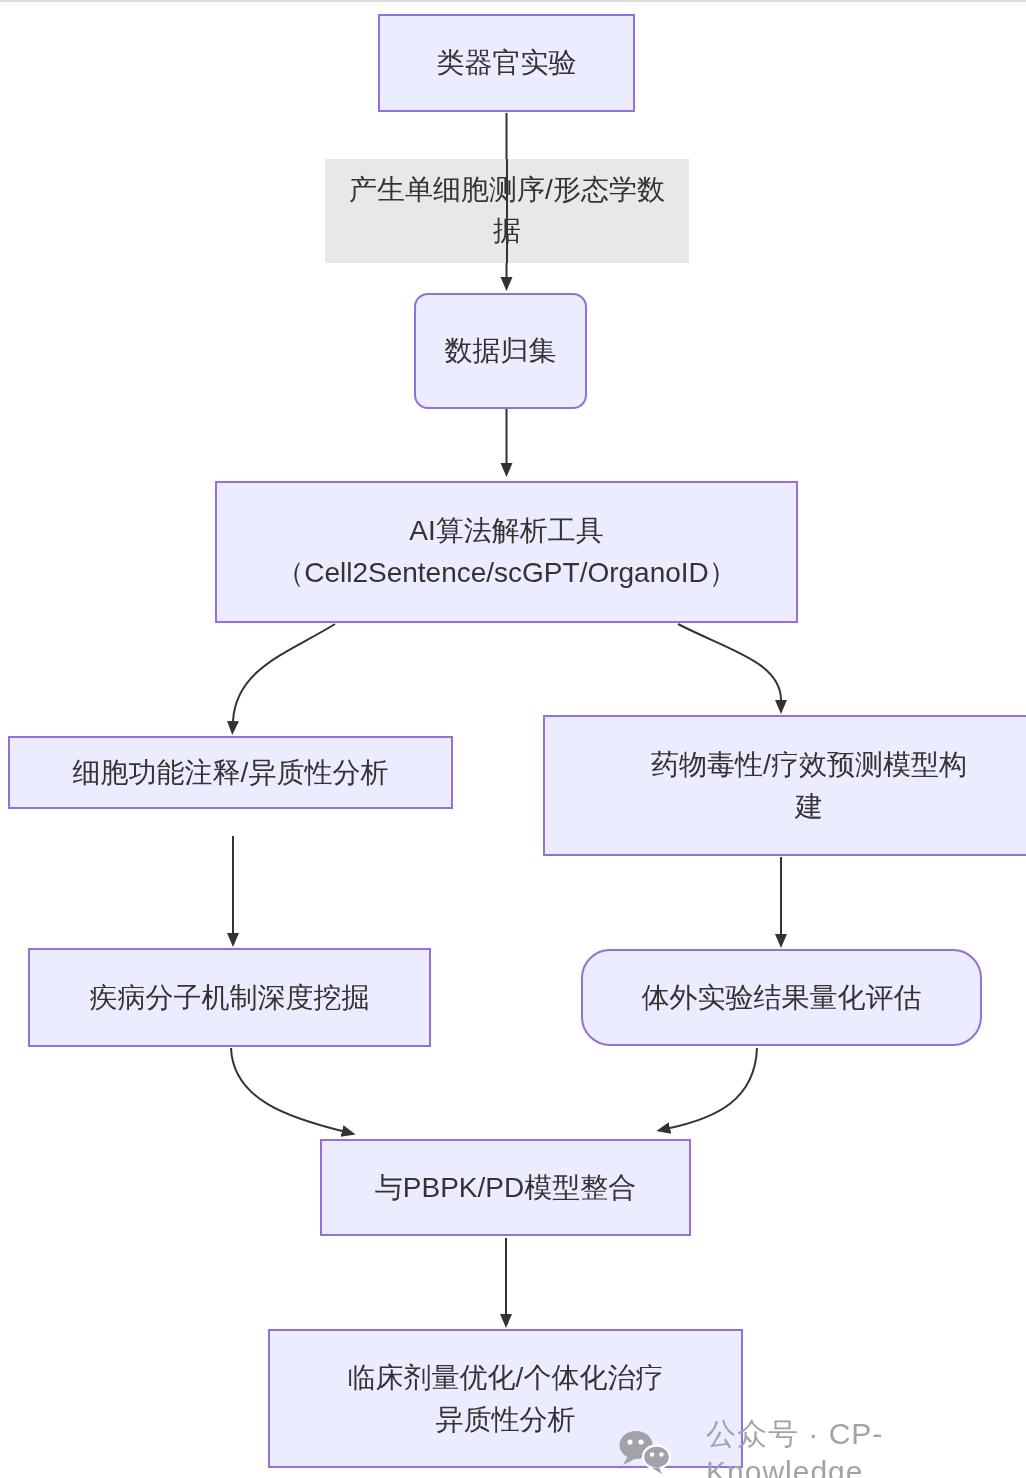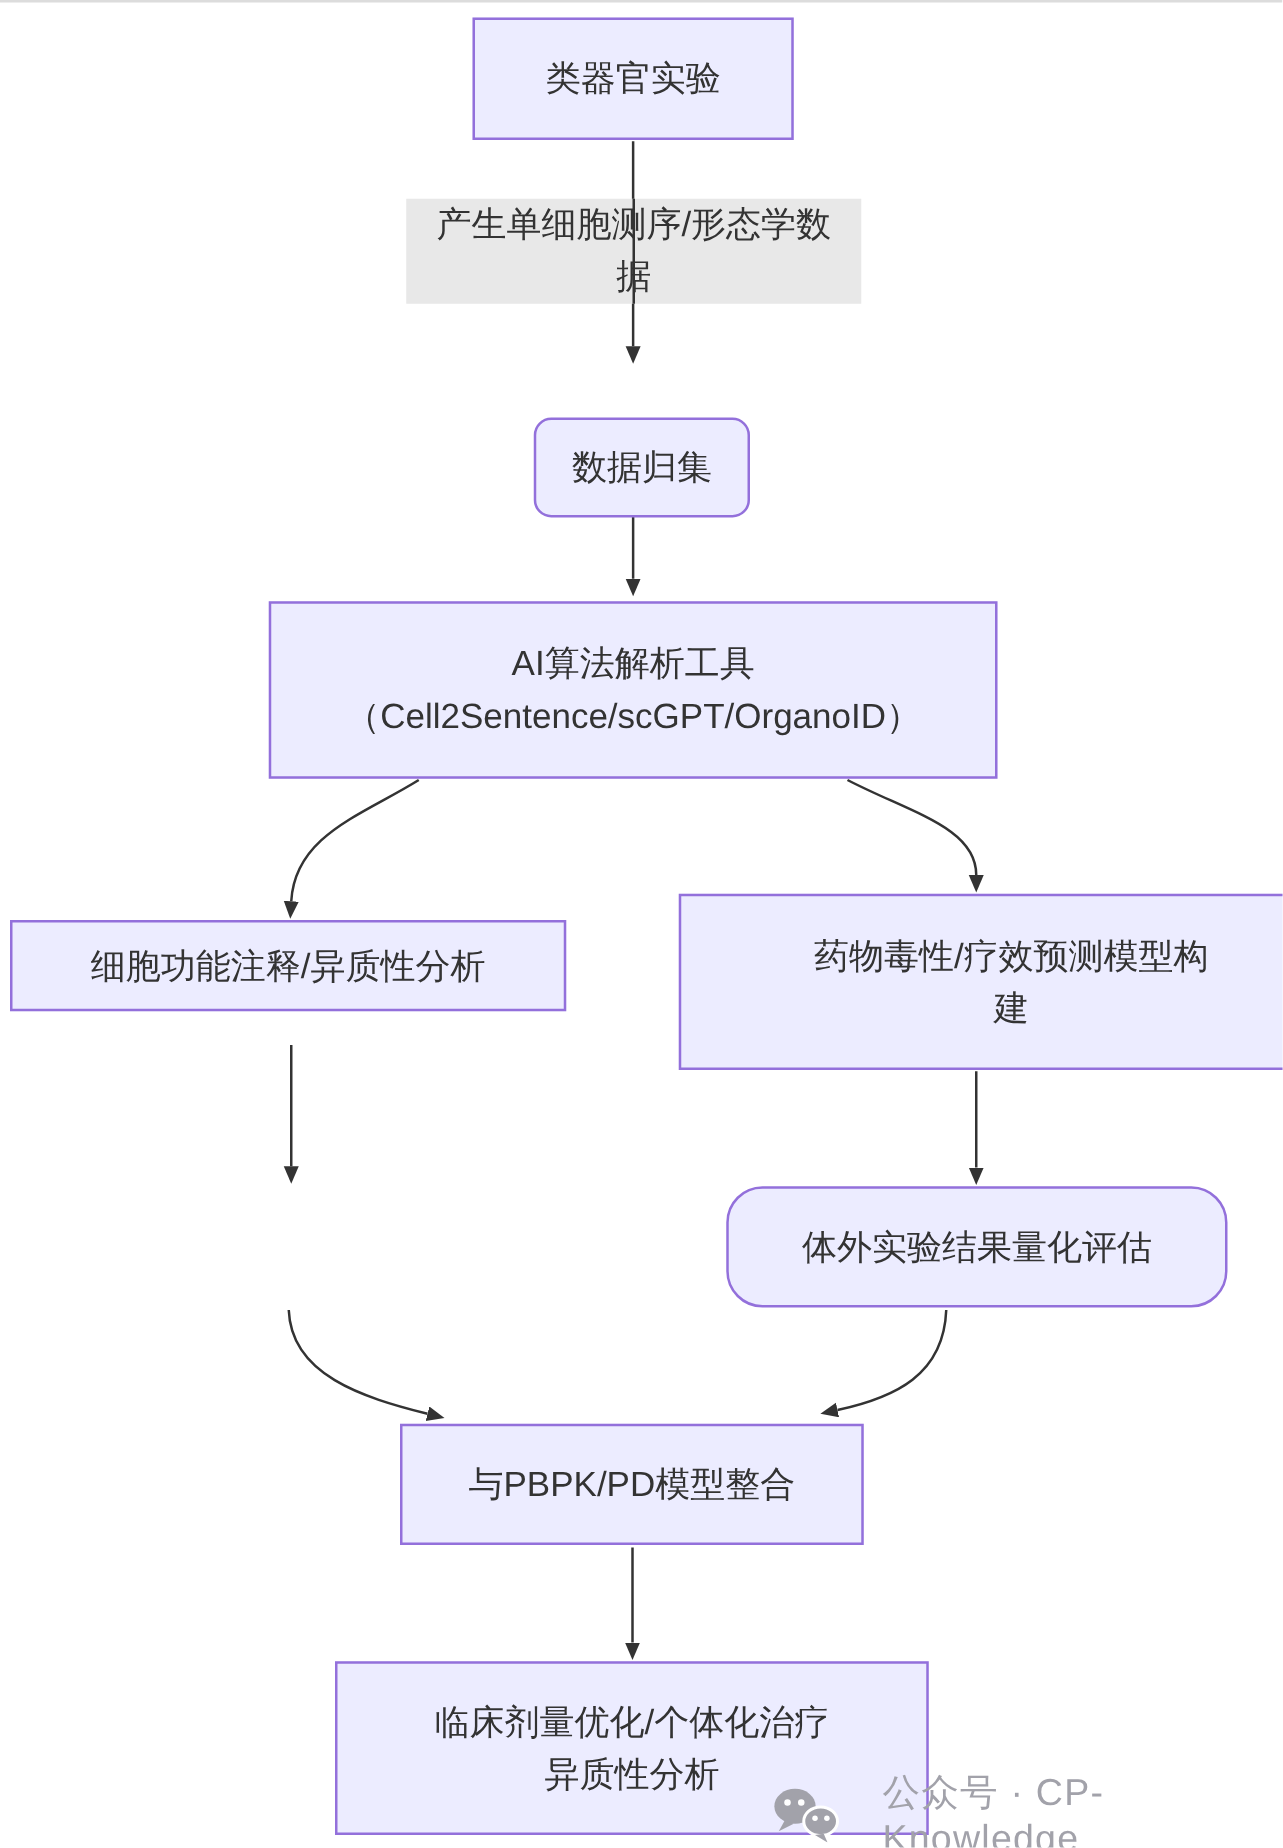--- a/index.html
+++ b/index.html
@@ -25,32 +25,32 @@
     display:flex; flex-direction:column;
     align-items:center; justify-content:center;
     text-align:right;
     font-size:28px; line-height:1.5;
     color:#333333;
   }
   .node .line { display:block; white-space:nowrap; }
   .node.rounded { border-radius:14px; }
 
   .node-organoid   { left:378px; top:14px;   width:257px; height:98px;  }
-  .node-collect    { left:427px; top:293px;  width:173px; height:80px;margin-top:41px;  }
+  .node-collect    { left:414px; top:293px;  width:173px; height:116px;  }
   .node-ai         { left:215px; top:481px;  width:583px; height:142px; }
   .node-annotation { left:8px;   top:736px;  width:445px; height:73px;  }
   .node-toxicity   { left:543px; top:715px;  width:532px; height:141px; }
   .node-mechanism  { left:28px;  top:948px;  width:403px; height:99px;  }
   .node-quantify   { left:581px; top:949px;  width:401px; height:97px;border-radius:29px;  }
   .node-pbpk       { left:320px; top:1139px; width:371px; height:97px;  }
   .node-clinical   { left:268px; top:1329px; width:475px; height:139px; }
 
   .edge-label {
     position:absolute;
-    left:325px; top:159px; width:364px; height:84px;
+    left:325px; top:159px; width:364px; height:104px;
     background:#e8e8e8;
     display:flex; flex-direction:column;
     align-items:center; justify-content:center;
     text-align:center;
     font-size:28px; line-height:1.45;
     color:#333333;
   }
   
   .edge-label::before {
     content:""; position:absolute; left:50%; margin-left:-1px;
@@ -112,20 +112,23 @@
 
   <div class="node node-annotation">
     <span class="line">细胞功能注释/异质性分析</span>
   </div>
 
   <div class="node node-toxicity">
     <span class="line">药物毒性/疗效预测模型构</span>
     <span class="line">建</span>
   </div>
 
+  <div class="node node-mechanism">
+    <span class="line">疾病分子机制深度挖掘</span>
+  </div>
 
   <div class="node node-quantify">
     <span class="line">体外实验结果量化评估</span>
   </div>
 
   <div class="node node-pbpk">
     <span class="line">与PBPK/PD模型整合</span>
   </div>
 
   <div class="node node-clinical">

